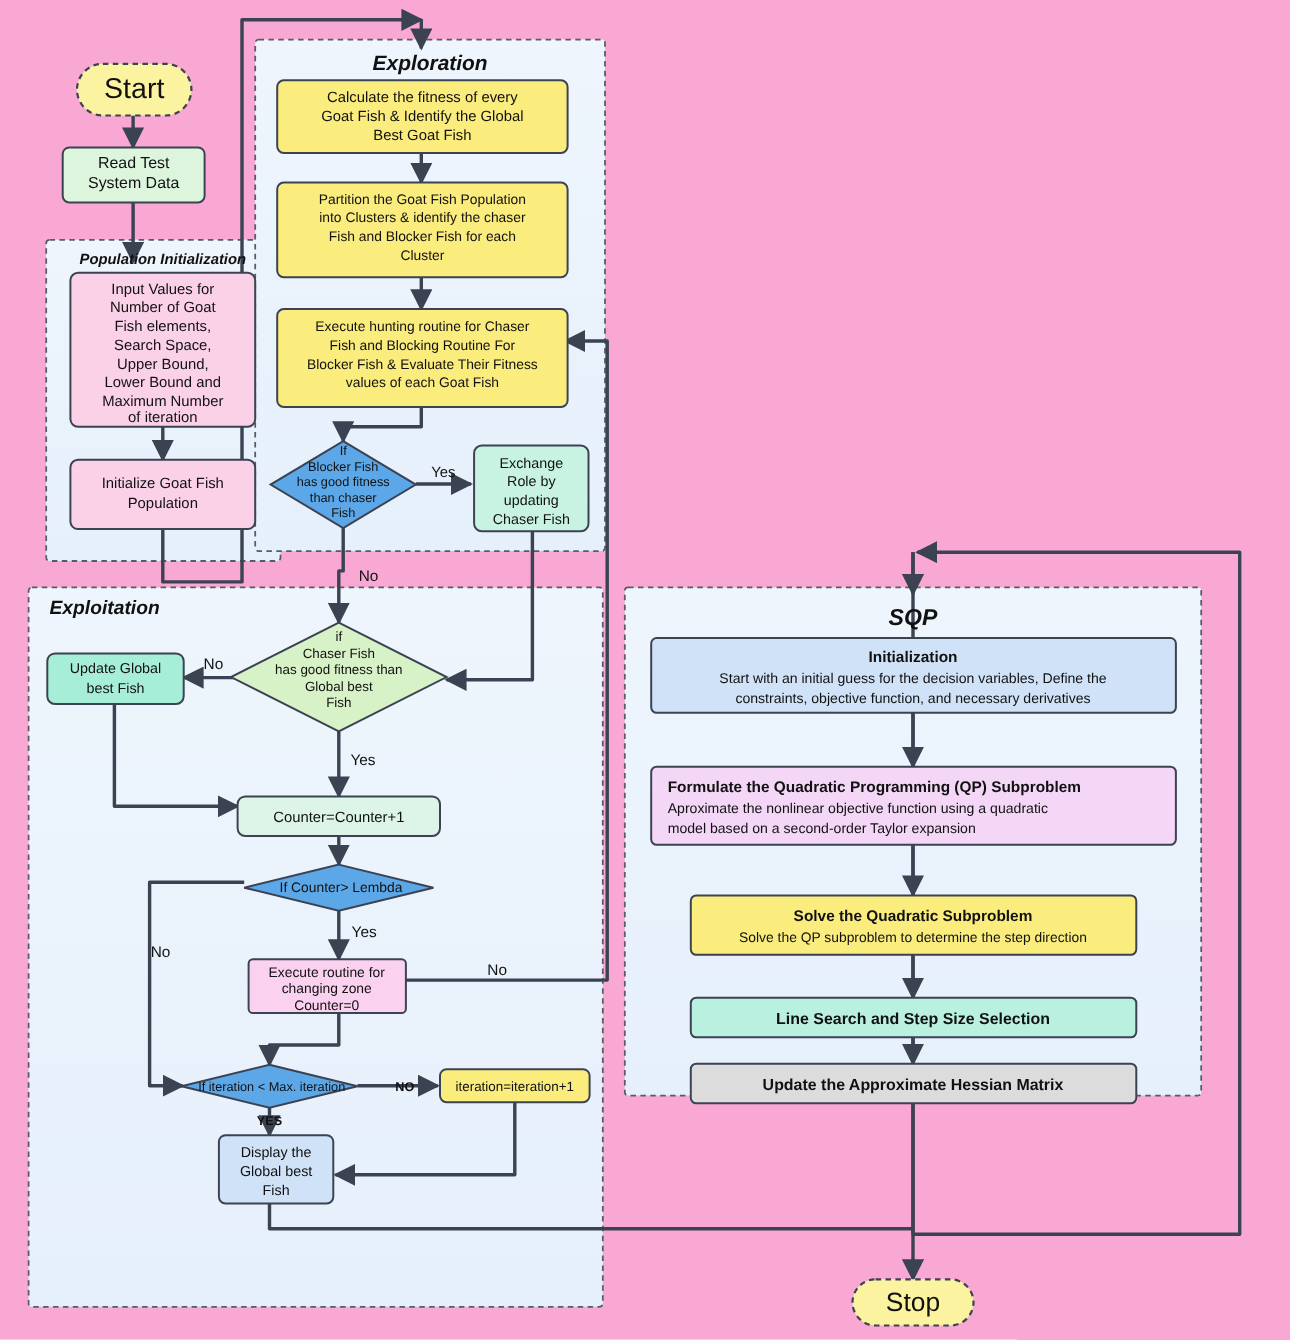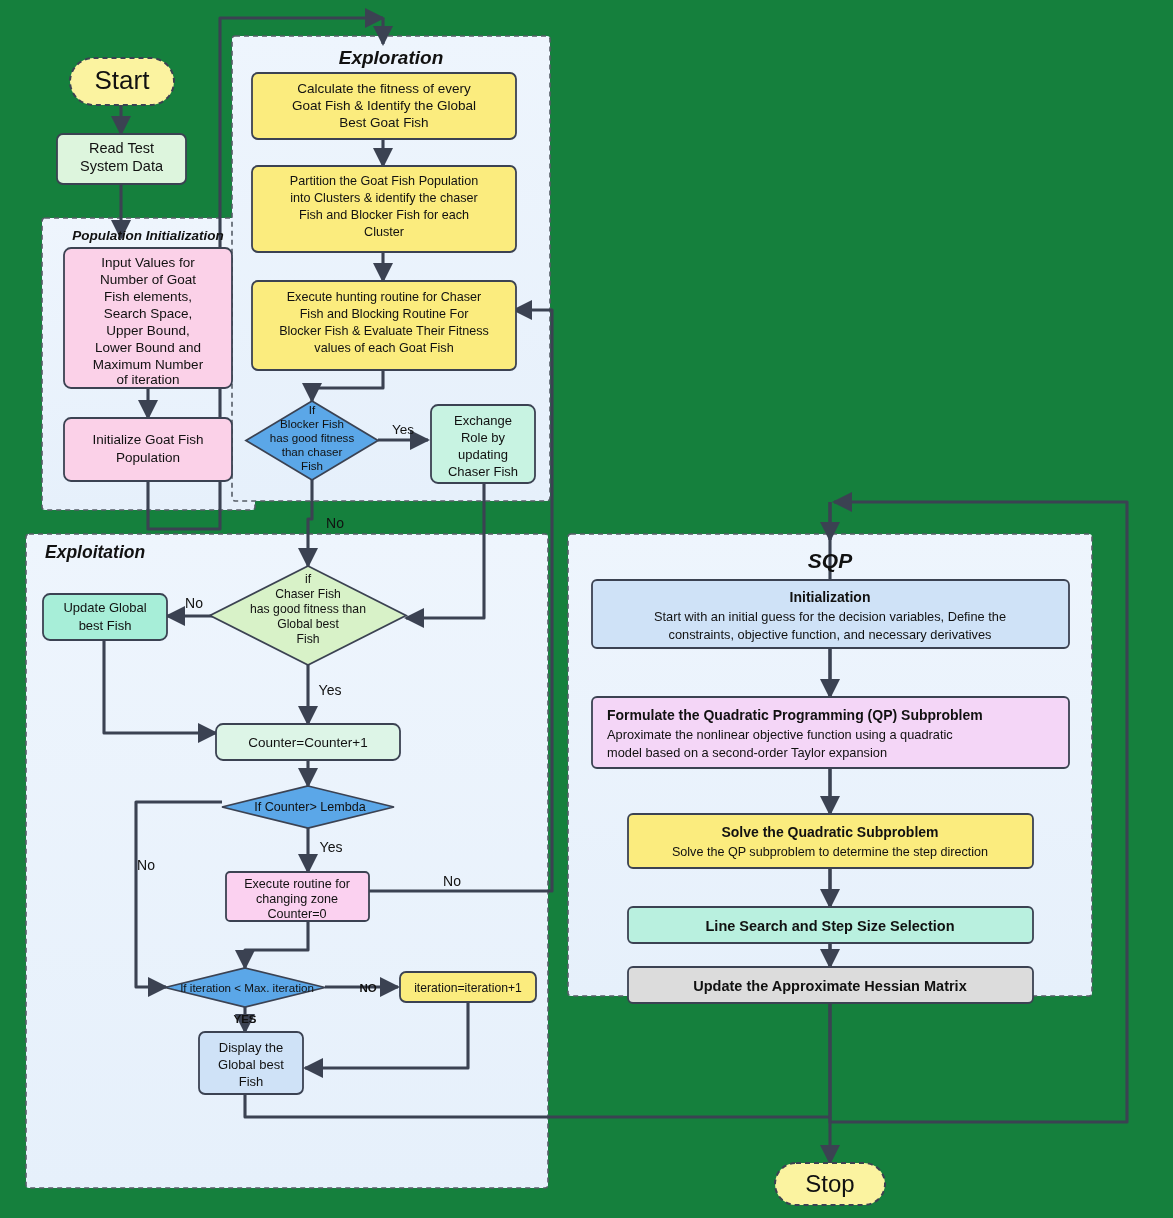--- a/index.html
+++ b/index.html
@@ -1,16 +1,16 @@
 <!DOCTYPE html>
 <html><head>
 <meta charset="utf-8">
 <style>
   html,body{margin:0;padding:0;background:#ffffff;}
-  #stage{position:relative;width:1173px;height:1218px;background:#15803d;
+  #stage{position:relative;width:1173px;height:1218px;background:#f9a8d4;
          font-family:"Liberation Sans",sans-serif;overflow:hidden;}
   svg{position:absolute;left:0;top:0;width:1173px;height:1218px;}
   .lbl{font-family:"Liberation Sans",sans-serif;}
 </style>
 </head>
 <body>
 
 <div id="stage">
   <svg viewBox="0 0 1173 1218" xmlns="http://www.w3.org/2000/svg">
     <defs>

